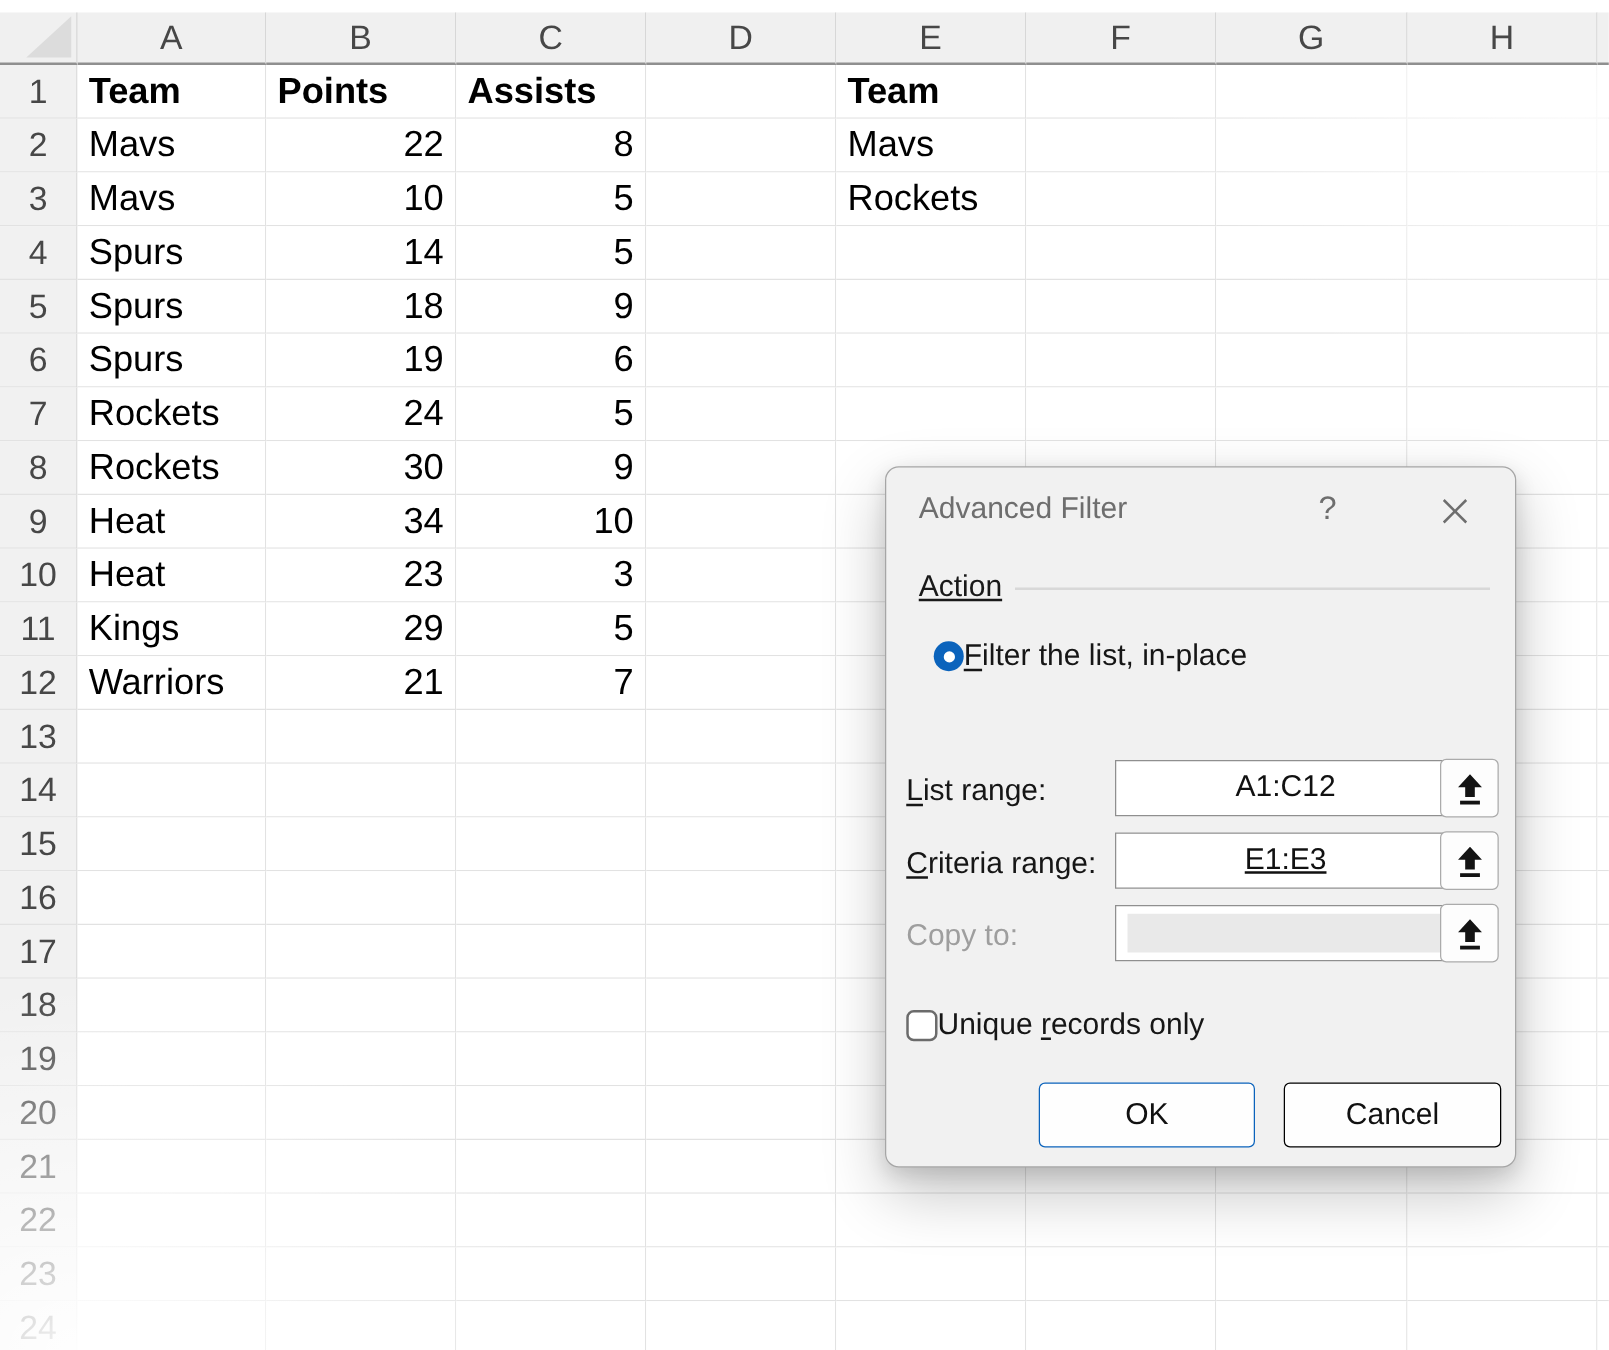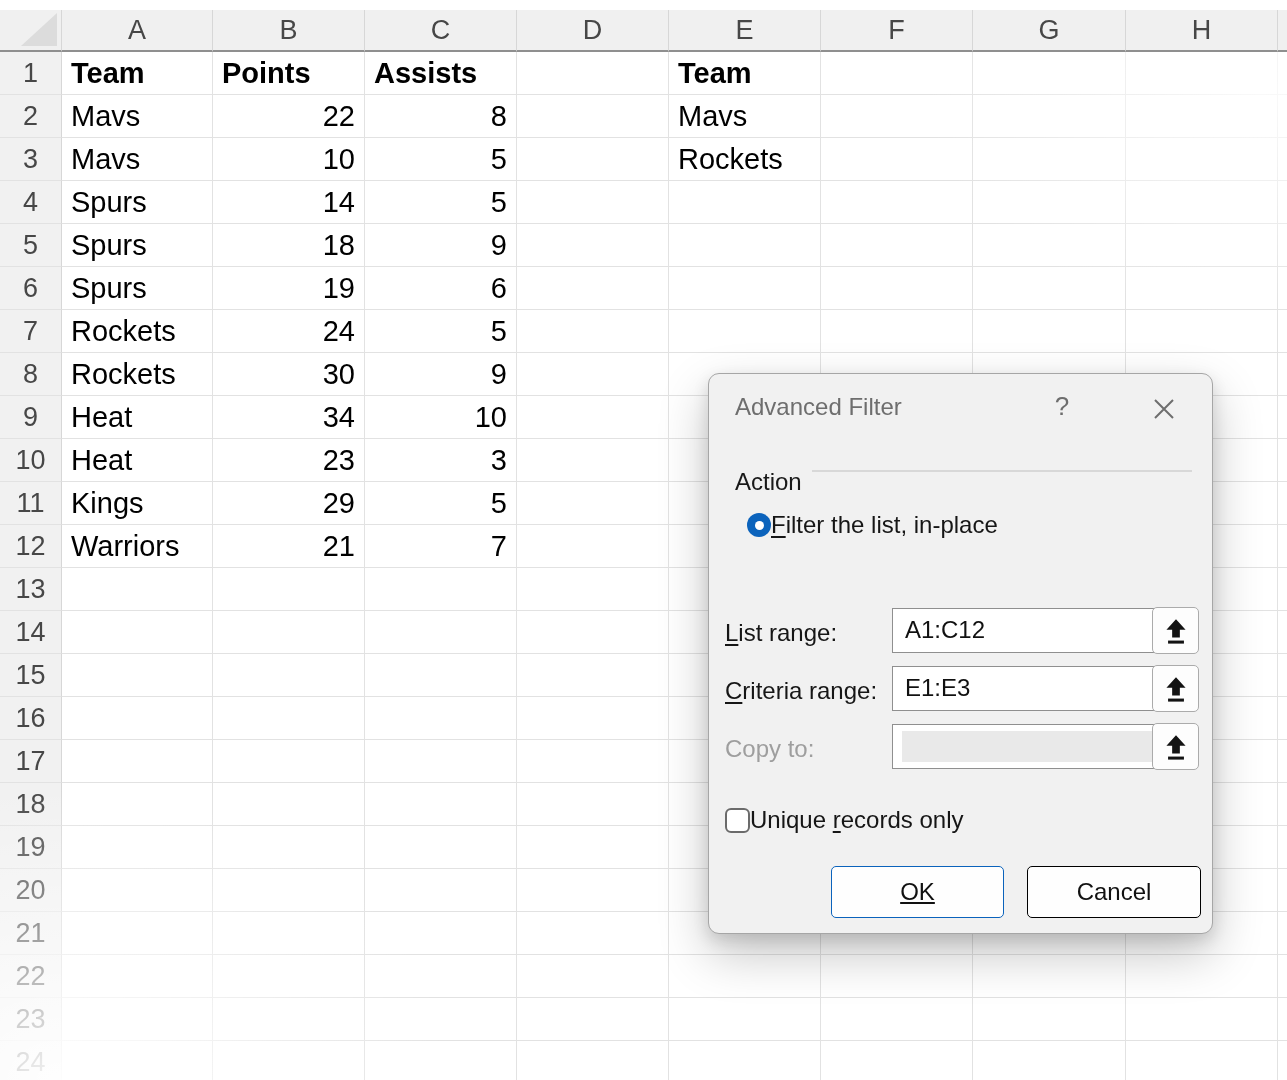--- a/index.html
+++ b/index.html
@@ -35,46 +35,46 @@
              background:radial-gradient(ellipse 480px 320px at 95% 10%, rgba(255,255,255,.8), rgba(255,255,255,0) 70%); }
 
   
   #dlg { position:absolute; left:708px; top:373px; width:505px; height:561px; z-index:5;
          background:#F1F1F1; border:1.5px solid #A6A6A6; border-radius:11px;
          box-shadow:0 20px 50px rgba(0,0,0,.23), 0 6px 16px rgba(0,0,0,.12); }
   #dlg .abs { position:absolute; }
   .dlg-title { left:26px; top:19px; font-size:24px; color:#6E6E6E; }
   .dlg-help  { left:338px; top:17px; font-size:26px; color:#6E6E6E; width:30px; text-align:center; cursor:default; }
   .dlg-close { left:440px; top:20px; width:30px; height:30px; cursor:default; }
-  .grp-label { left:26px; top:94px; font-size:24px; color:#191919; }
+  .grp-label { left:26px; top:82px; font-size:24px; color:#191919;text-decoration:underline; }
   .grp-line  { left:103px; top:96px; width:380px; height:1.5px; background:#D8D8D8; }
 
   .radio { width:24px; height:24px; border-radius:50%; background:#fff; border:2px solid #6E6E6E; display:inline-block; }
   .radio.sel { border:none; background:#0B63BC; position:relative; }
   .radio.sel::after { content:''; position:absolute; left:50%; top:50%; width:9px; height:9px;
                       margin:-4.5px 0 0 -4.5px; border-radius:50%; background:#fff; }
   .rrow  { display:flex; align-items:center; }
   .rlabel, .f-label, .cb-label { font-size:24px; color:#161616; }
   .ac { text-decoration:underline; text-underline-offset:3px; text-decoration-thickness:1.5px; }
 
   .f-label { left:16px; height:30px; line-height:30px; }
   .f-label.dis { color:#9E9E9E;text-align:center; }
   .f-input { left:183px; width:273px; height:45px; background:#fff; border:1.5px solid #8F8F8F;
-             font-size:24px; line-height:42px; padding:0 12px; color:#111; }
+             font-size:24px; line-height:42px; padding:0 12px; color:#111;text-align:center; }
   .f-input.disabled { padding:6px 9px; }
   .dis-fill { width:100%; height:100%; background:#E9E9E9; }
   .f-btn { left:443px; width:47px; height:47px; background:#FDFDFD; border:1.5px solid #ABABAB;
            border-radius:5px; display:flex; align-items:center; justify-content:center; cursor:default; }
   .f-btn svg { width:28px; height:28px; }
 
   .checkbox { width:25px; height:25px; border:2px solid #6B6B6B; border-radius:6px; background:#fff; display:inline-block; }
 
   .btn { height:52px; background:#FEFEFE; border:1px solid #000000; border-radius:5px;
          font-size:24px; color:#111; font-family:"Liberation Sans",sans-serif; cursor:default; }
-  #btn-ok { left:122px; top:492px; width:173px; border:1.5px solid #0B63BC;text-decoration:underline; }
+  #btn-ok { left:122px; top:492px; width:173px; border:1.5px solid #0B63BC; }
   #btn-cancel { left:318px; top:492px; width:174px; }
 </style>
 </head>
 <body>
 
 <div id="stage">
 
   <div id="sheet">
       <div class="corner"></div>
       <div class="ch">A</div>
@@ -351,21 +351,21 @@
     <div class="abs f-label" style="top:244px;"><span></span><span class="ac">L</span><span>ist range:</span></div>
     <div class="abs f-input" style="top:234px;">A1:C12</div>
     <div class="abs f-btn" style="top:233px;">
       <svg viewBox="0 0 24 24">
           <path d="M12 2 L20.2 11 H15.3 V17.6 H8.7 V11 H3.8 Z" fill="#131313"></path>
           <rect x="5.2" y="20.2" width="13.6" height="2.6" fill="#131313"></rect>
         </svg>
     </div>
 
     <div class="abs f-label" style="top:302px;"><span></span><span class="ac">C</span><span>riteria range:</span></div>
-    <div class="abs f-input" style="top:292px;">E1:E3</div>
+    <div class="abs f-input" style="top:292px;text-decoration:underline;">E1:E3</div>
     <div class="abs f-btn" style="top:291px;">
       <svg viewBox="0 0 24 24">
           <path d="M12 2 L20.2 11 H15.3 V17.6 H8.7 V11 H3.8 Z" fill="#131313"></path>
           <rect x="5.2" y="20.2" width="13.6" height="2.6" fill="#131313"></rect>
         </svg>
     </div>
 
     <div class="abs f-label dis" style="top:360px;">Copy to:</div>
     <div class="abs f-input disabled" style="top:350px;">
         <div class="dis-fill"></div>

